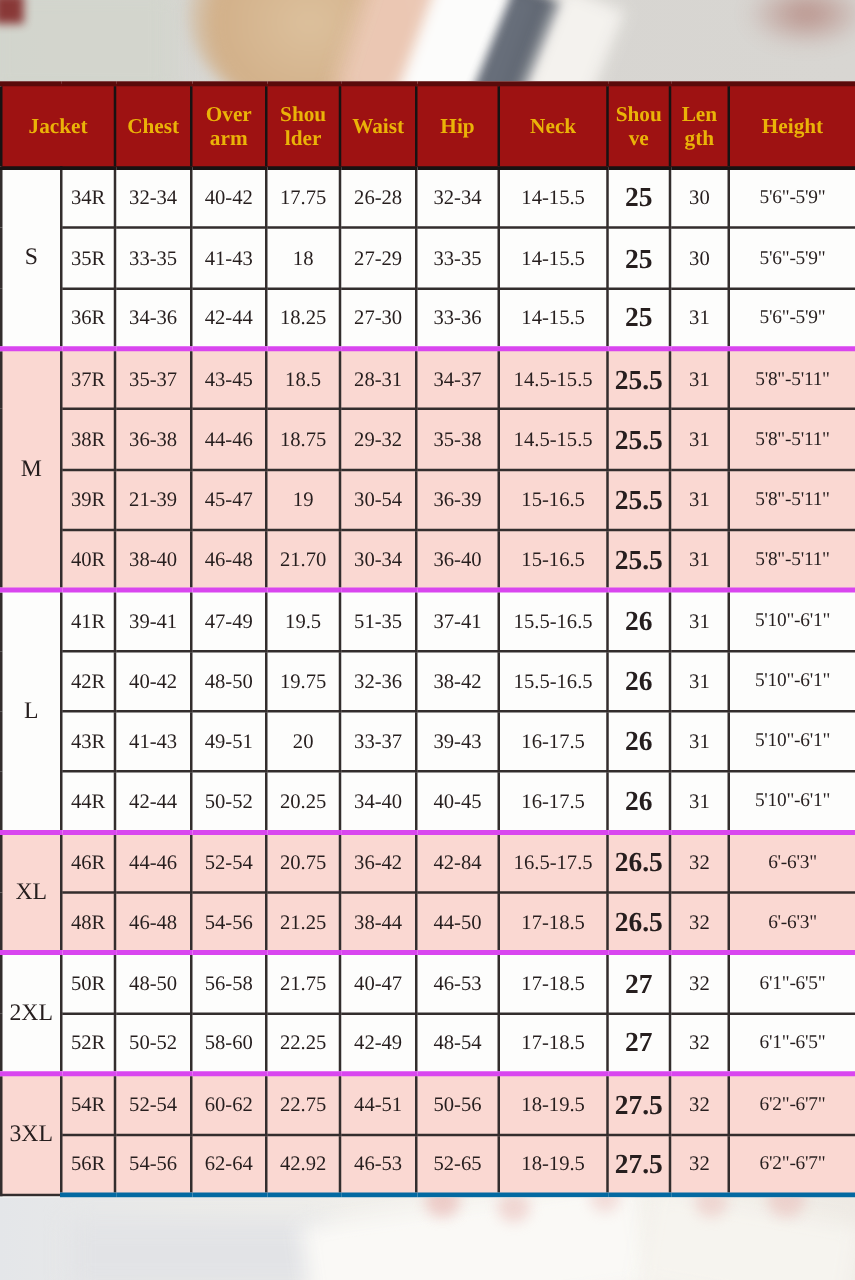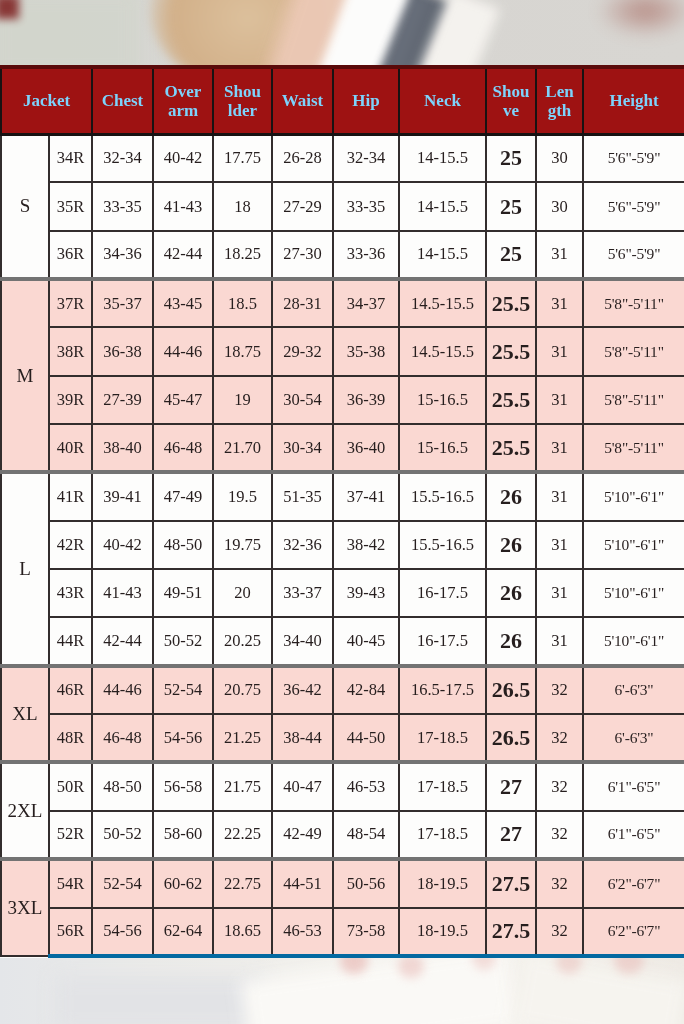--- a/index.html
+++ b/index.html
@@ -41,33 +41,33 @@
   .f5{left:614px;top:-12px;width:30px;height:28px;opacity:.55;}
 
   
   table.size-chart{
     position:absolute;top:65px;left:0;width:684px;height:893px;
     border-collapse:collapse;table-layout:fixed;
     background:#fdfdfc;
     border-left:2px solid #241f1f;border-right:2px solid #241f1f;
   }
   .size-chart th{
-    background:#9e1212;color:#7dd3fc;font-weight:bold;font-size:17px;line-height:1.12;
+    background:#9e1212;color:#eab308;font-weight:bold;font-size:17px;line-height:1.12;
     border:2px solid #171212;border-top:4px solid #5a0a0a;border-bottom:3px solid #171212;
     padding:0;text-align:center;vertical-align:middle;
   }
   .size-chart td{
     border:2px solid #332d2d;padding:0;text-align:center;vertical-align:middle;
     font-size:16.5px;color:#261e1e;background:#fdfdfc;
   }
   .size-chart thead tr{height:67px;}
   .size-chart tbody tr{height:48px;}
   tr.pink td{background:#fad8d2;}
   tr.white td{background:#fdfdfc;}
-  tr.gsep td{border-top:4px solid #737373;}
+  tr.gsep td{border-top:4px solid #d946ef;}
   .size-chart tbody tr:last-child td{border-bottom:4px solid #0369a1;}
   td.glab{font-size:19px;}
   td.sleeve{font-weight:bold;font-size:22px;}
   td.height-cell{font-size:15.5px;letter-spacing:-0.2px;}
 </style>
 </head>
 <body>
 
 <div class="photo-top">
   <div class="shape tint-left"></div>
@@ -168,21 +168,21 @@
       <td>18.75</td>
       <td>29-32</td>
       <td>35-38</td>
       <td>14.5-15.5</td>
       <td class="sleeve">25.5</td>
       <td>31</td>
       <td class="height-cell">5'8"-5'11"</td>
     </tr>
     <tr class="pink">
       <td>39R</td>
-      <td>27-39</td>
+      <td>21-39</td>
       <td>45-47</td>
       <td>19</td>
       <td>30-54</td>
       <td>36-39</td>
       <td>15-16.5</td>
       <td class="sleeve">25.5</td>
       <td>31</td>
       <td class="height-cell">5'8"-5'11"</td>
     </tr>
     <tr class="pink">
@@ -310,23 +310,23 @@
       <td>50-56</td>
       <td>18-19.5</td>
       <td class="sleeve">27.5</td>
       <td>32</td>
       <td class="height-cell">6'2"-6'7"</td>
     </tr>
     <tr class="pink">
       <td>56R</td>
       <td>54-56</td>
       <td>62-64</td>
-      <td>18.65</td>
+      <td>42.92</td>
       <td>46-53</td>
-      <td>73-58</td>
+      <td>52-65</td>
       <td>18-19.5</td>
       <td class="sleeve">27.5</td>
       <td>32</td>
       <td class="height-cell">6'2"-6'7"</td>
     </tr>
   </tbody>
 </table>
 
 <div class="photo-bottom">
   <div class="shape soft-shadow"></div>

